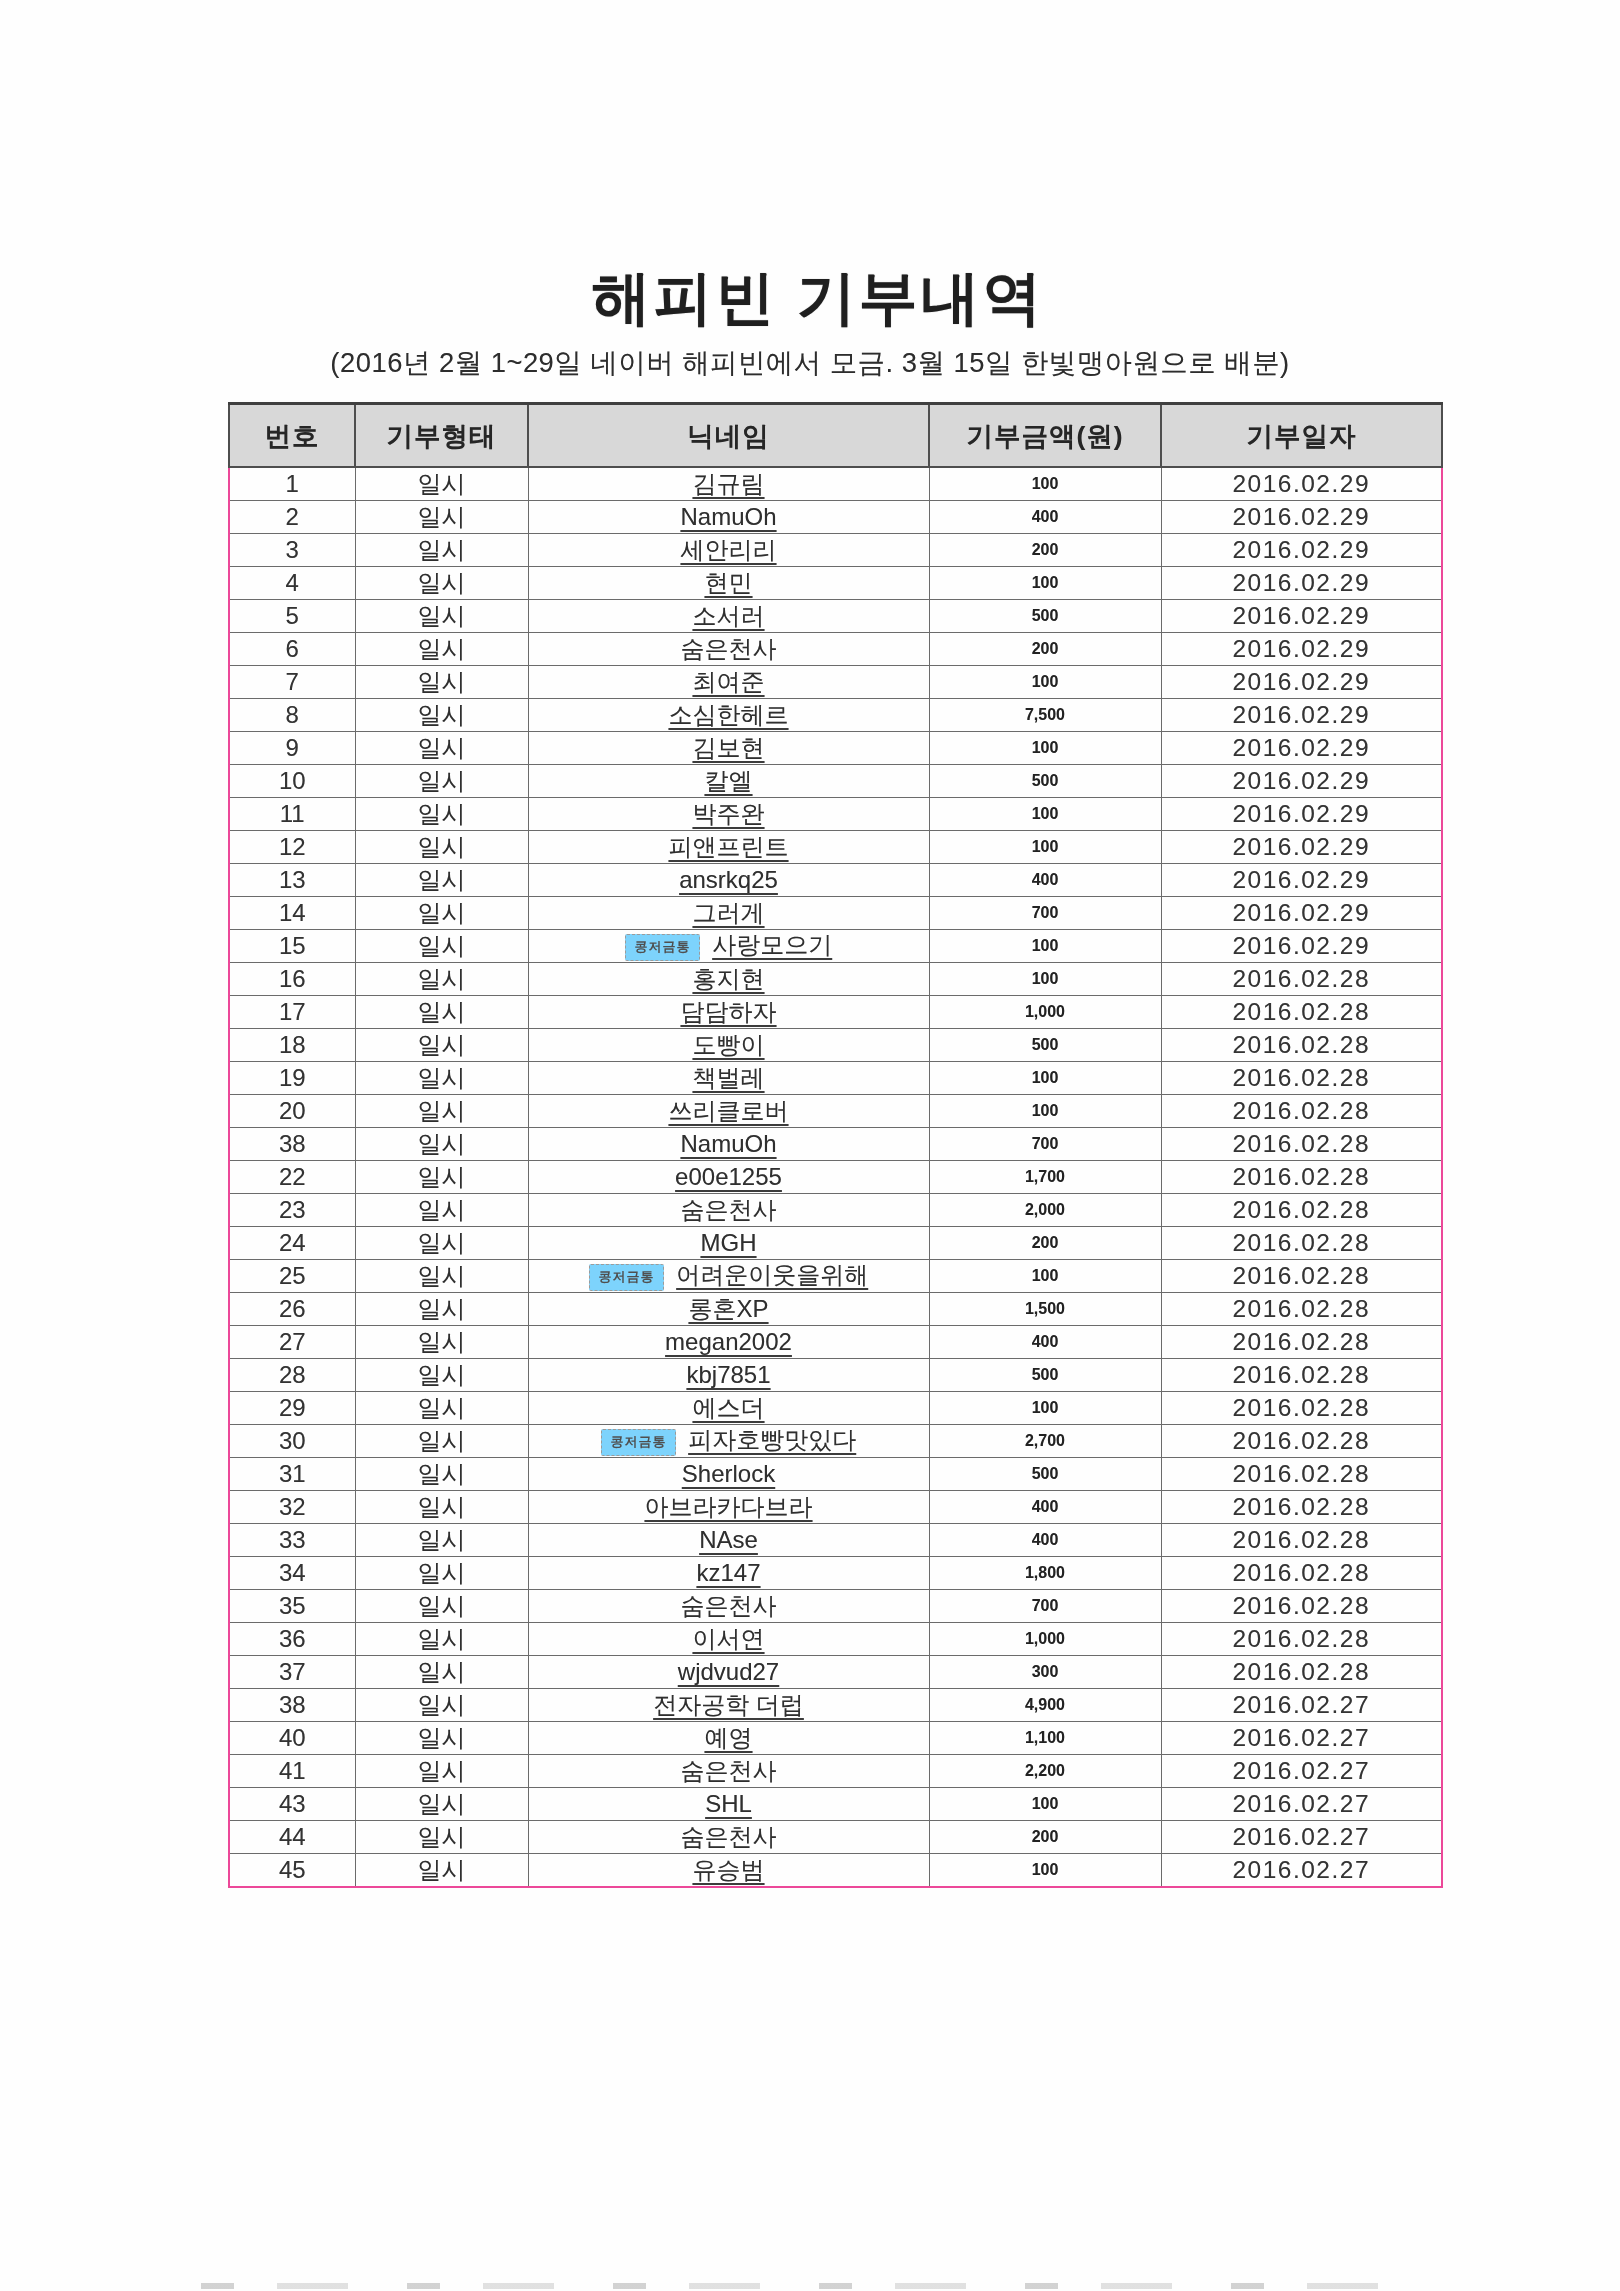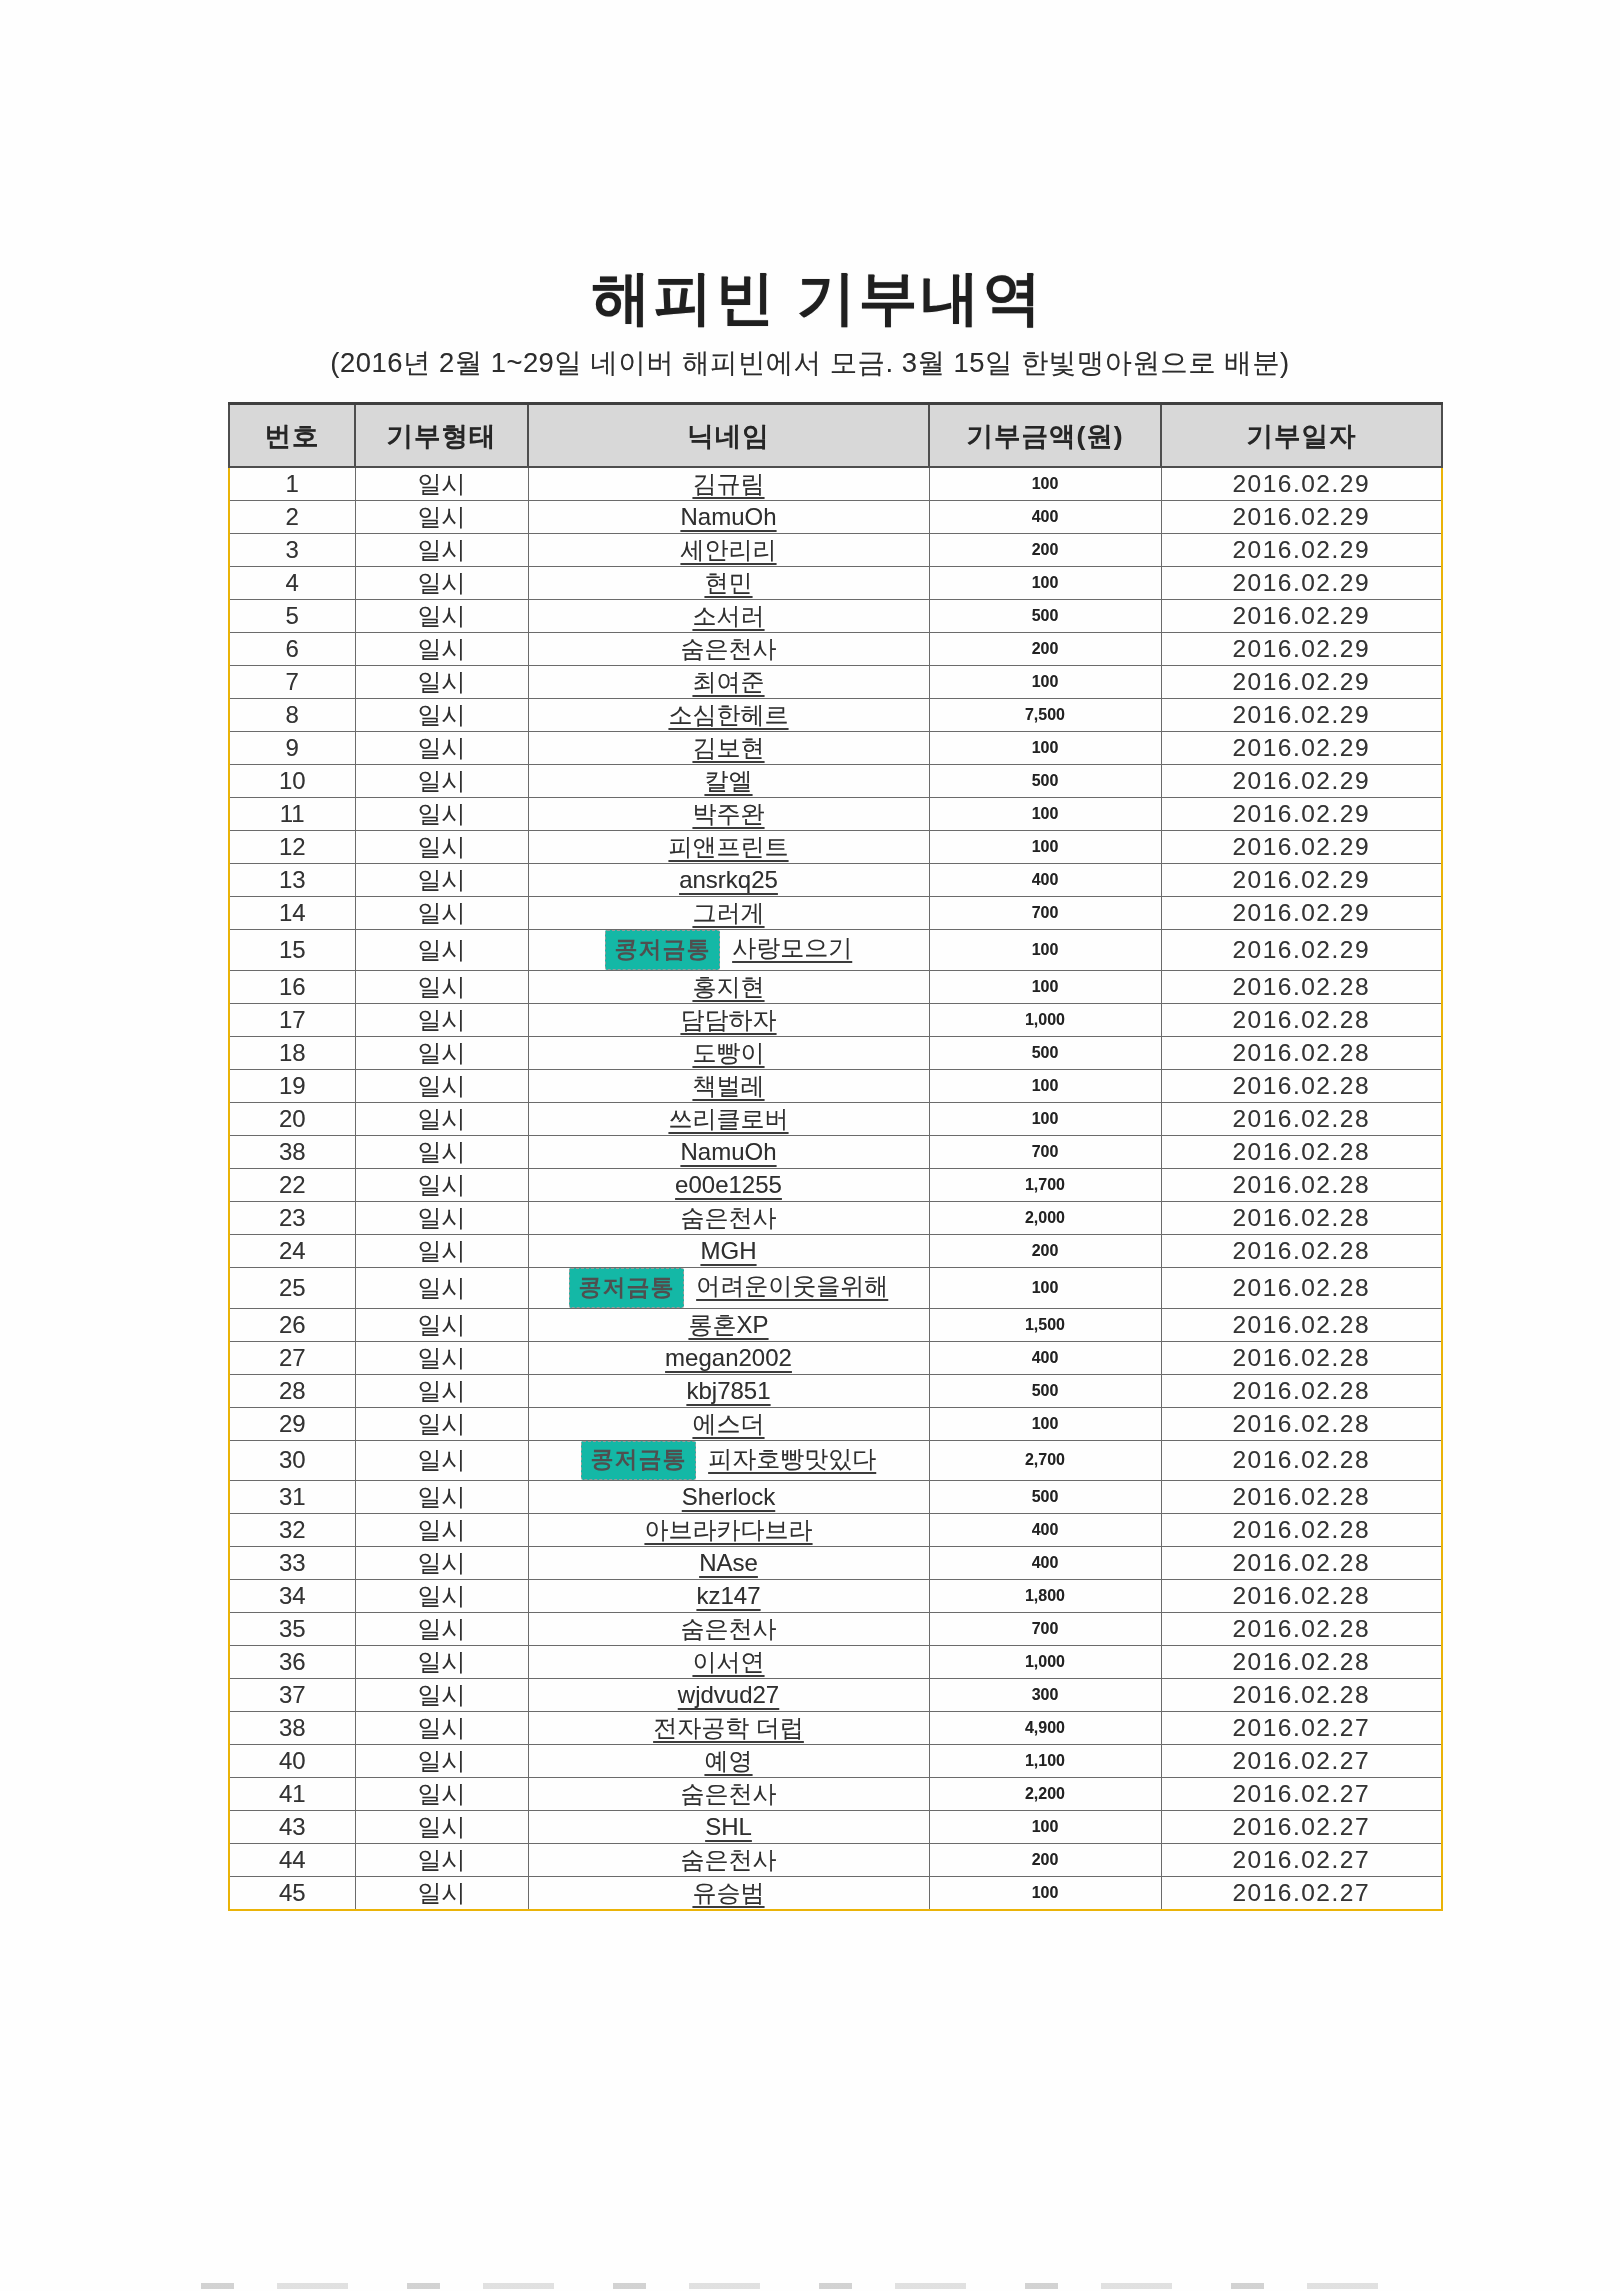--- a/index.html
+++ b/index.html
@@ -23,21 +23,21 @@
   .doc-subtitle{
     position:absolute;top:345px;left:0;width:100%;
     text-align:center;
     font-size:27.4px;color:#2d2d2d;letter-spacing:0.5px;
     margin:0;
     text-shadow:0 0 0.5px rgba(0,0,0,0.25);
   }
   table.donation{
     position:absolute;left:228px;top:402px;width:1213px;
     border-collapse:collapse;table-layout:fixed;
-    border:2px solid #eab308;
+    border:2px solid #ec4899;
   }
   col.c1{width:126px;} col.c2{width:173px;} col.c3{width:401px;}
   col.c4{width:232px;} col.c5{width:281px;}
   thead th{
     height:59px;
     background:#d8d8d8;
     font-size:26.5px;font-weight:bold;color:#262626;
     border:2px solid #4e4e4e;
     border-top:3.9px solid #3f3f3f;
     letter-spacing:1px;
@@ -61,23 +61,23 @@
   .nick{display:inline-block;line-height:1.15;}
   .nick.u{
     text-decoration:underline;
     text-underline-offset:4.9px;
     text-decoration-thickness:1.8px;
     text-decoration-color:#3c3c3c;
   }
   .badge{
     display:inline-block;
     border:1.8px dashed #9b9b9b;
-    background:#14b8a6;
+    background:#7dd3fc;
     color:#4f4f4f;
-    font-size:23px;
+    font-size:13px;
     font-weight:bold;
     letter-spacing:1px;
     padding:2.9px 8.8px 3.9px 8.8px;
     margin-right:11.8px;
     border-radius:2px;
     vertical-align:middle;
     text-shadow:none;
   }
   .scan-artifact{
     position:absolute;

